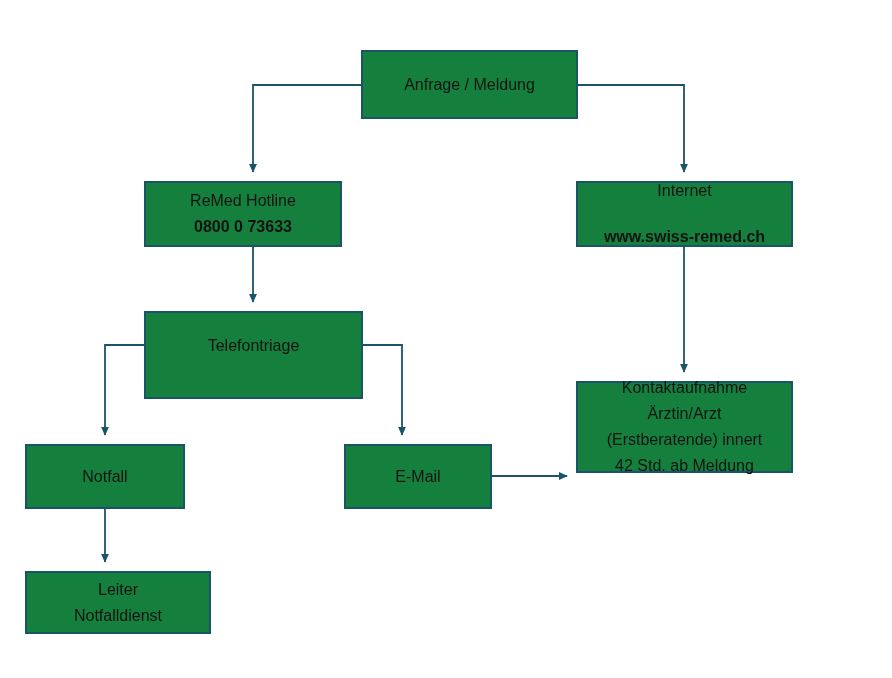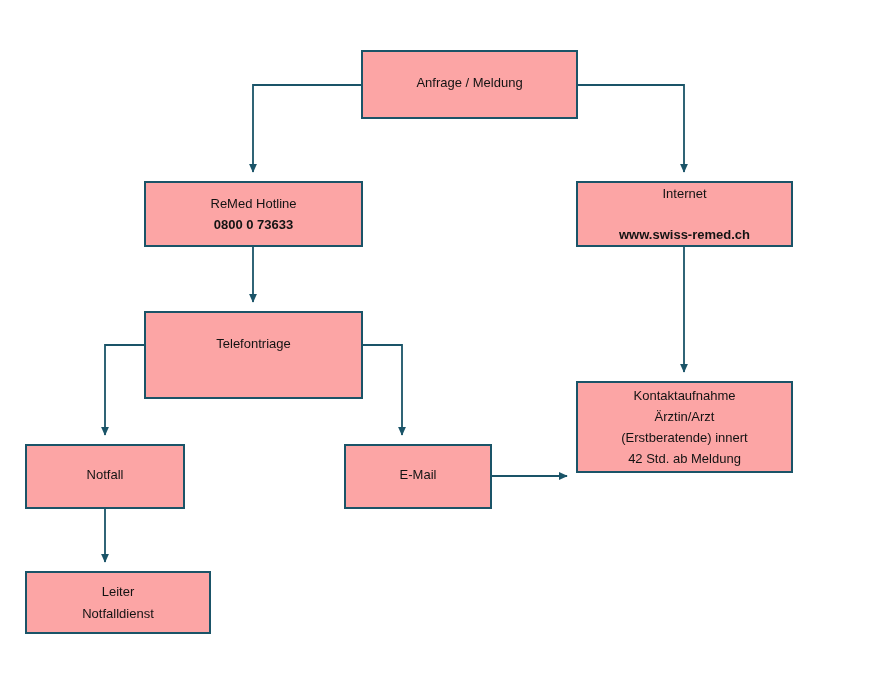--- a/index.html
+++ b/index.html
@@ -21,44 +21,44 @@
     position: absolute;
     left: 0;
     top: 0;
     width: 892px;
     height: 678px;
   }
   .node {
     position: absolute;
     box-sizing: border-box;
     border: 2.5px solid #1a5468;
-    background: #fca5a5;
+    background: #15803d;
     display: flex;
     flex-direction: column;
     align-items: center;
     color: #131313;
-    font-size: 13px;
+    font-size: 16px;
     line-height: 1.62;
     text-align: center;
     z-index: 2;
   }
   .node .line {
     display: block;
     white-space: nowrap;
   }
   .node .line.bold {
     font-weight: bold;
   }
   
   .node.v-center  { justify-content: center; }
   .node.v-top     { justify-content: flex-start; }
 
   
   #node-anfrage        { left: 361px; top: 50px;  width: 217px; height: 69px;  padding-top: 20px; }
-  #node-remed-hotline  { left: 144px; top: 181px; width: 219px; height: 66px; text-align: center;  }
+  #node-remed-hotline  { left: 144px; top: 181px; width: 198px; height: 66px; text-align: center;  }
   #node-internet       { left: 576px; top: 181px; width: 217px; height: 66px; gap: 20px;  }
   #node-telefontriage  { left: 144px; top: 311px; width: 219px; height: 88px;  padding-top: 20px; }
   #node-notfall        { left: 25px;  top: 444px; width: 160px; height: 65px;  padding-top: 18px; }
   #node-email          { left: 344px; top: 444px; width: 148px; height: 65px;  padding-top: 18px; }
   #node-kontakt        { left: 576px; top: 381px; width: 217px; height: 92px; }
   #node-leiter         { left: 25px;  top: 571px; width: 186px; height: 63px;  }
 </style>
 </head>
 <body>
 

